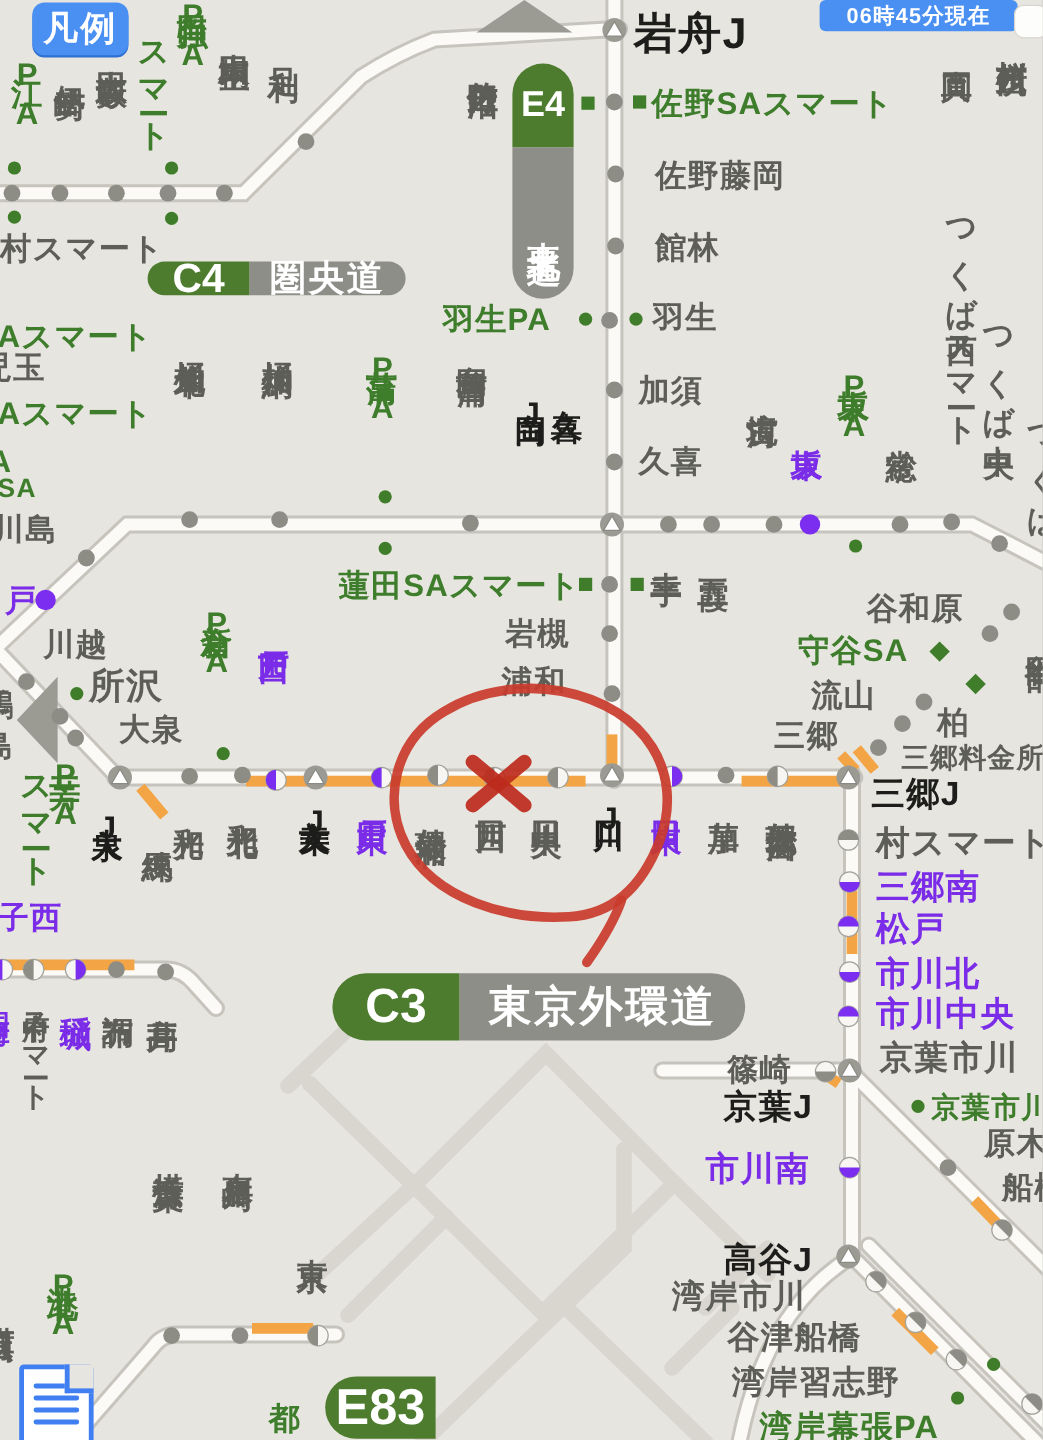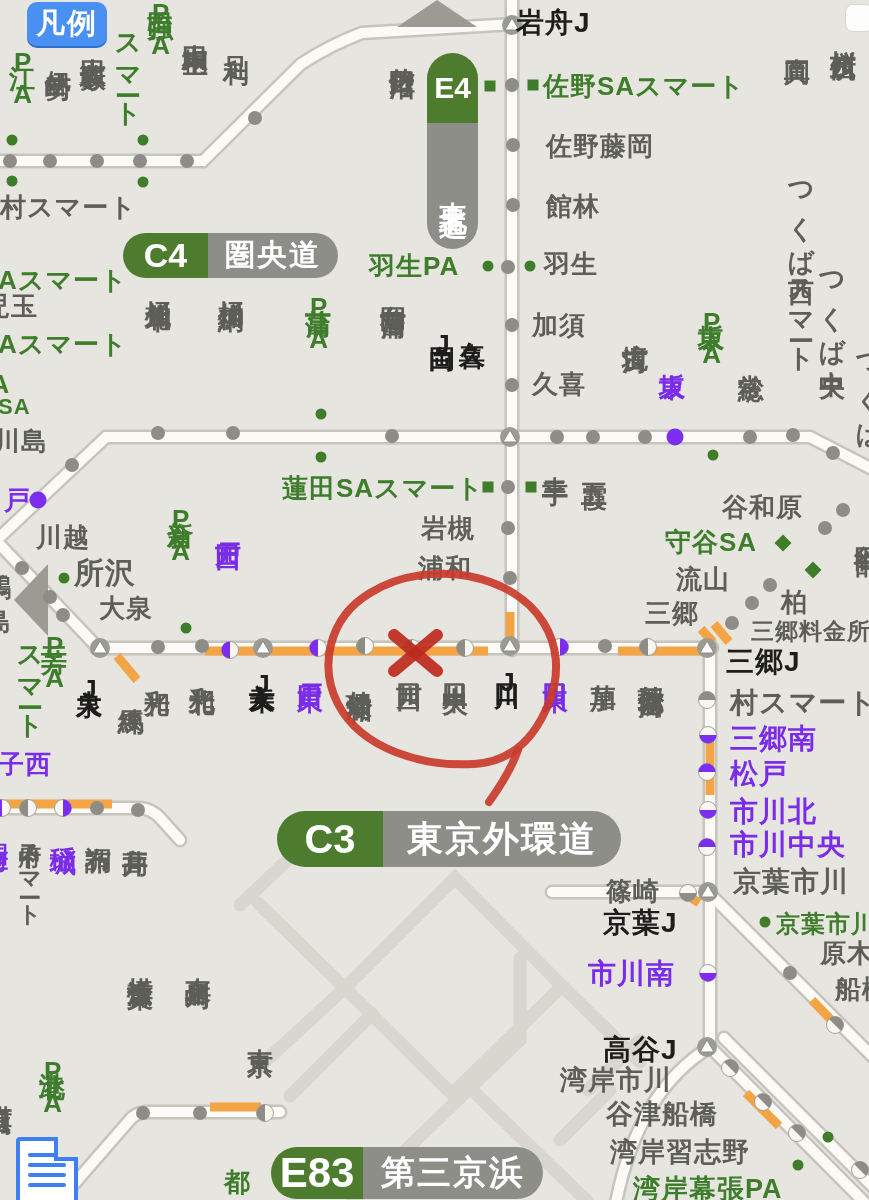--- a/index.html
+++ b/index.html
@@ -262,21 +262,21 @@
 
   <div id="labels-host">
       <div class="lbl v c-n" style="left: 8px; top: 45px; font-size: 26px;">江PA</div>
       <div class="lbl v c-g" style="left: 44px; top: 50px; font-size: 26px;">伊勢崎</div>
       <div class="lbl v c-g" style="left: 79px; top: 38px; font-size: 26px;">太田藪塚</div>
       <div class="lbl v c-n" style="left: 114px; top: 18px; font-size: 26px;">スマート</div>
       <div class="lbl v c-n" style="left: 146px; top: -8px; font-size: 26px;">田強戸PA</div>
       <div class="lbl v c-g" style="left: 181px; top: 24px; font-size: 26px;">太田桐生</div>
       <div class="lbl v c-g" style="left: 222px; top: 36px; font-size: 26px;">足利</div>
       <div class="lbl h c-g" style="left: 0px; top: 193px; font-size: 26px;">村スマート</div>
-      <div class="lbl h c-b" style="left: 516px; top: 8px; font-size: 28px;">岩舟J</div>
+      <div class="lbl h c-b" style="left: 528px; top: 8px; font-size: 36px;">岩舟J</div>
       <div class="lbl h c-n" style="left: 543px; top: 72px; font-size: 26px;">佐野SAスマート</div>
       <div class="lbl h c-g" style="left: 546px; top: 132px; font-size: 26px;">佐野藤岡</div>
       <div class="lbl h c-g" style="left: 546px; top: 192px; font-size: 26px;">館林</div>
       <div class="lbl v c-g" style="left: 388px; top: 47px; font-size: 26px;">佐野田沼</div>
       <div class="lbl v c-g" style="left: 783px; top: 38px; font-size: 26px;">真岡</div>
       <div class="lbl v c-g" style="left: 829px; top: 30px; font-size: 26px;">桜川筑西</div>
       <div class="lbl v c-g" style="left: 787px; top: 166px; font-size: 26px;">つくば西スマート</div>
       <div class="lbl v c-g" style="left: 818px; top: 256px; font-size: 26px;">つくば中央</div>
       <div class="lbl v c-g" style="left: 855px; top: 338px; font-size: 26px;">つくば</div>
       <div class="lbl v c-g" style="left: 621px; top: 323px; font-size: 26px;">境古河</div>
@@ -362,42 +362,42 @@
       <div class="lbl h c-n" style="left: -2px; top: 330px; font-size: 26px;">Aスマート</div>
       <div class="lbl h c-n" style="left: -26px; top: 370px; font-size: 26px;">PA</div>
       <div class="lbl h c-n" style="left: -2px; top: 395px; font-size: 22px;">SA</div>
       <div class="lbl v c-p" style="left: 3px; top: 468px; font-size: 26px;">戸</div>
     </div>
   <div id="badges-host">
       <div class="badge vert" style="left: 427px; top: 53px; width: 51px; height: 196px;">
         <div class="code" style="font-size: 30px; height: 70px; border-radius: 26px 26px 0px 0px;">E4</div>
         <div class="rname" style="font-size: 28px; flex: 1 1 0%; border-radius: 0px 0px 26px 26px; margin: 0px auto; width: 100%; justify-content: center;">東北道</div>
       </div>
-      <div class="badge" style="left: 123px; top: 233px; height: 45px;">
+      <div class="badge" style="left: 123px; top: 218px; height: 28px;">
         <div class="code" style="font-size: 34px; width: 85px; border-radius: 22.5px 0px 0px 22.5px;">C4</div>
         <div class="rname" style="font-size: 30px; width: 130px; border-radius: 0px 22.5px 22.5px 0px;">圏央道</div>
       </div>
       <div class="badge" style="left: 277px; top: 811px; height: 56px;">
         <div class="code" style="font-size: 40px; width: 106px; border-radius: 28px 0px 0px 28px; text-align: right;">C3</div>
         <div class="rname" style="font-size: 36px; width: 238px; border-radius: 0px 28px 28px 0px;">東京外環道</div>
       </div>
       <div class="badge" style="left: 271px; top: 1147px; height: 52px;">
         <div class="code" style="font-size: 42px; width: 92px; border-radius: 26px 0px 0px 26px;">E83</div>
-        <div class="rname" style="font-size: 34px; width: 180px; border-radius: 0px 26px 26px 0px;">第三京浜</div>
       </div>
     </div>
 
   <svg id="annot-svg" class="layer" width="869" height="1200" viewBox="0 0 869 1200">
       <path d="M 468,576 C 540,590 570,645 550,700 C 536,737 512,762 474,764 C 424,767 362,750 338,704 C 319,667 328,618 370,593 C 402,573 441,571 468,576" stroke="#c93b2b" stroke-width="8" fill="none" stroke-linecap="round" opacity="0.92"></path>
       <path d="M 518,750 C 511,770 499,788 489,802" stroke="#c93b2b" stroke-width="8" fill="none" stroke-linecap="round" opacity="0.92"></path>
       <path d="M 394,635 L 437,671" stroke="#bd2a1c" stroke-width="12" fill="none" stroke-linecap="round" opacity="0.92"></path>
       <path d="M 437,635 L 394,671" stroke="#bd2a1c" stroke-width="12" fill="none" stroke-linecap="round" opacity="0.92"></path>
     </svg>
 
   <div class="ui" id="legend-btn">凡例</div>
+  <div class="ui" id="time-badge">06時45分現在</div>
   <div class="ui" id="corner-tab"></div>
 
   <div id="doc-icon">
     <div class="line"></div>
     <div class="line"></div>
     <div class="line"></div>
     <div class="line"></div>
     <span class="fold"></span>
   </div>
 </div>

